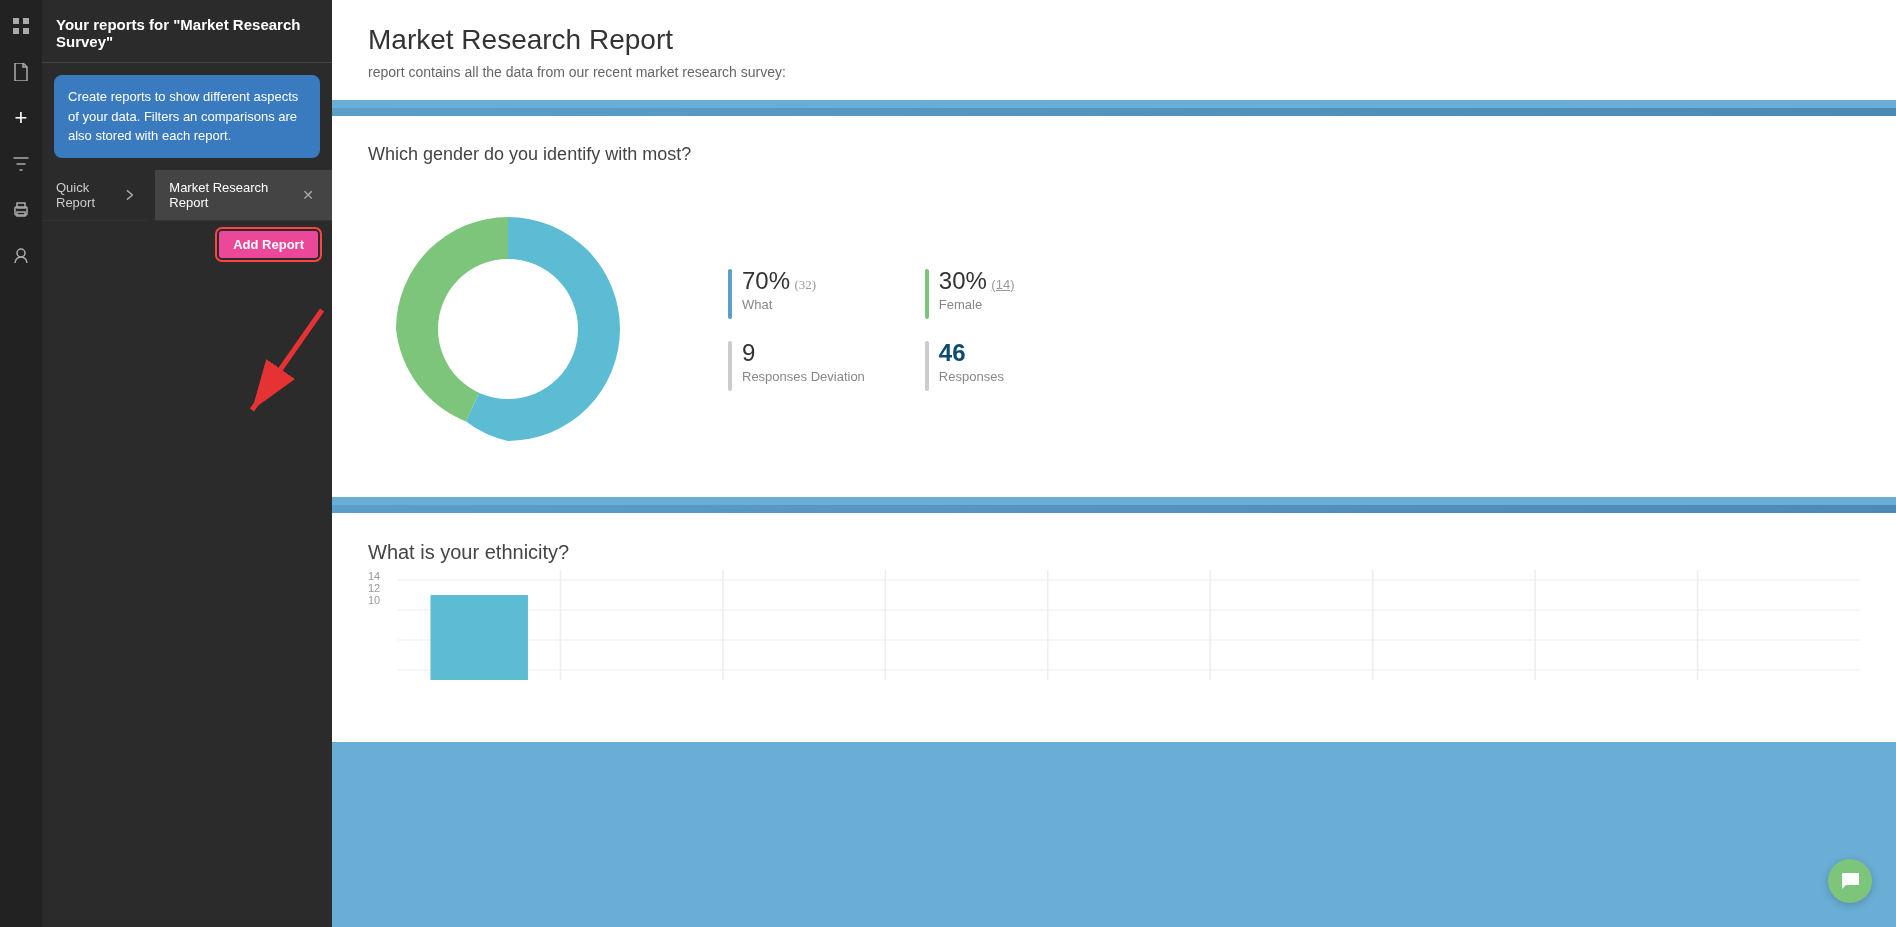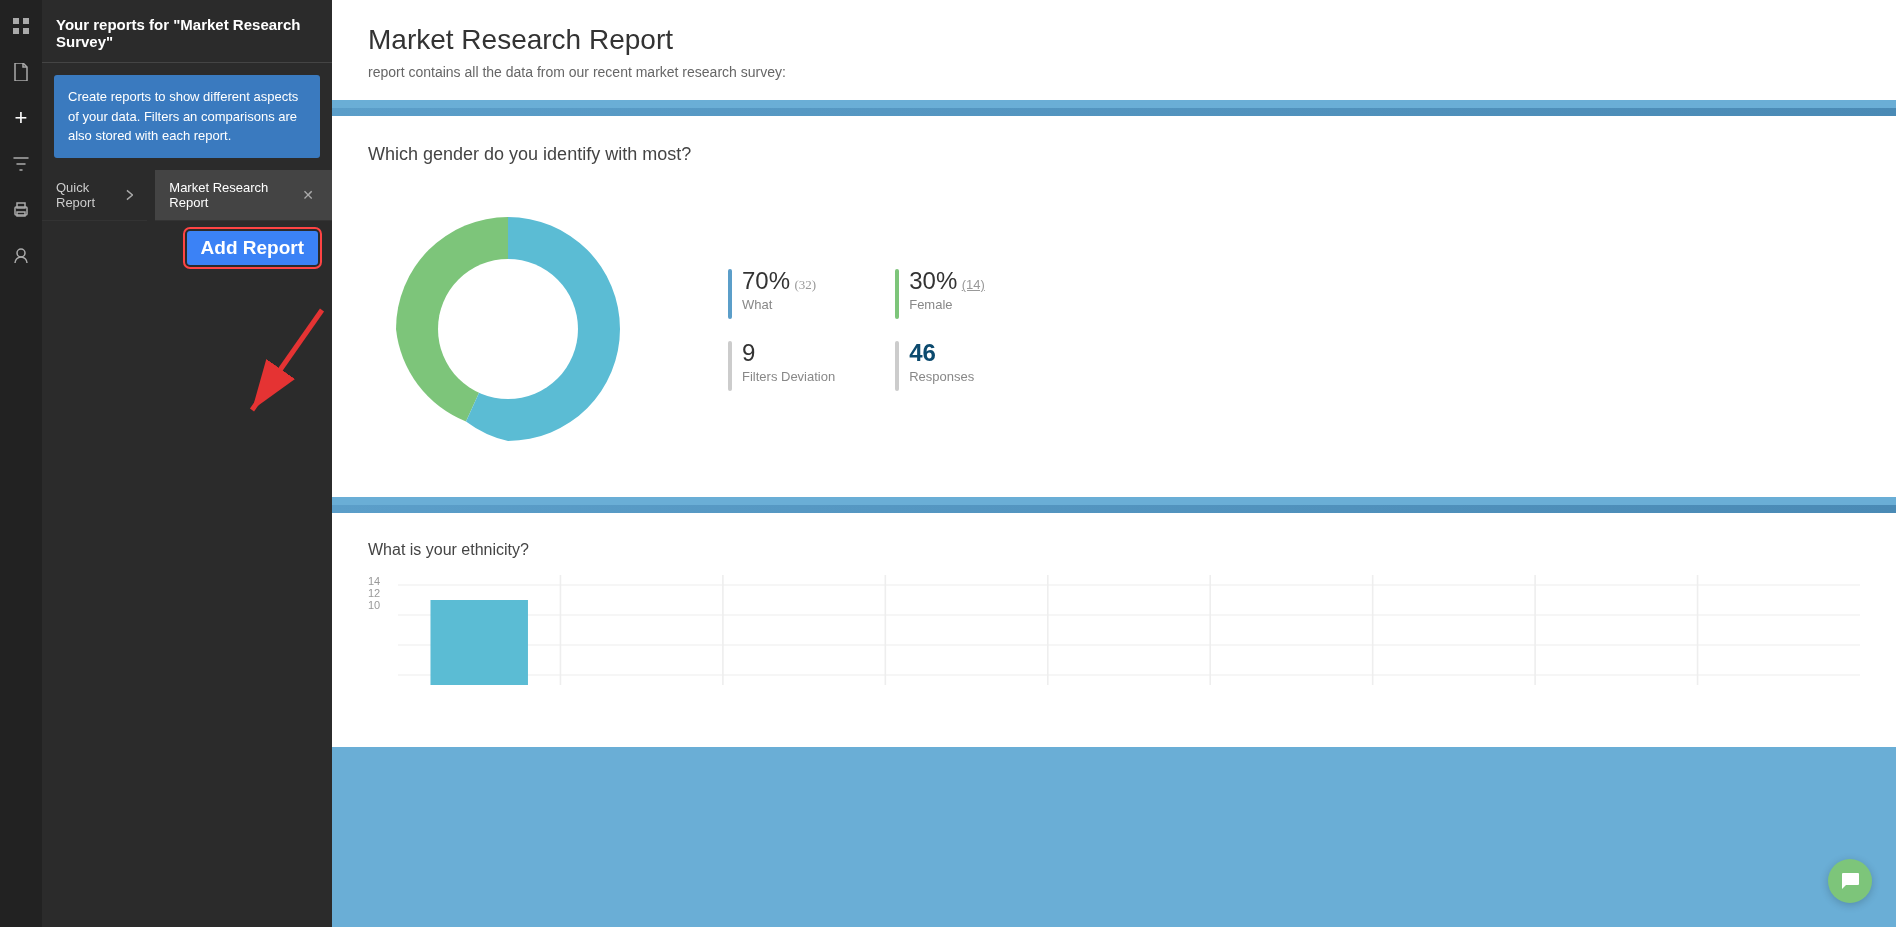--- a/index.html
+++ b/index.html
@@ -41,21 +41,21 @@
       padding: 16px 14px 12px 14px;
       font-size: 15px;
       font-weight: 600;
       color: #fff;
       border-bottom: 1px solid #444;
     }
     .info-box {
       background: #3a7abf;
       margin: 12px;
       padding: 12px 14px;
-      border-radius: 3px;
+      border-radius: 8px;
       font-size: 13px;
       color: #fff;
       line-height: 1.5;
     }
     .report-list {
       display: flex;
       gap: 8px;
     }
     .report-item {
       padding: 10px 14px;
@@ -76,25 +76,25 @@
       color: #aaa;
       cursor: pointer;
       padding: 2px 4px;
     }
     .add-report-row {
       padding: 10px 14px;
       display: flex;
       justify-content: flex-end;
     }
     .add-report-btn {
-      background: #3b82f6;
+      background: #ec4899;
       color: #fff;
       border: none;
       padding: 6px 14px;
-      font-size: 19px;
+      font-size: 13px;
       border-radius: 3px;
       cursor: pointer;
       font-weight: 600;
       outline: 2px solid #ff4444;
       outline-offset: 2px;
     }
 
     
     .main-content {
       flex: 1;
@@ -174,23 +174,23 @@
       color: #888;
       margin-top: 2px;
     }
 
     
     .ethnicity-card {
       background: #fff;
       padding: 28px 36px;
     }
     .ethnicity-title {
-      font-size: 16px;
+      font-size: 20px;
       color: #444;
-      margin-bottom: 16px;
+      margin-bottom: 6px;
     }
 
     
     .chat-btn {
       position: fixed;
       bottom: 24px;
       right: 24px;
       width: 44px;
       height: 44px;
       background: #7dc57a;
@@ -318,21 +318,21 @@
               <span style="font-size:13px;color:#999;text-decoration:underline;">(14)</span>
             </div>
             <div class="stat-label">Female</div>
           </div>
         </div>
 
         <div class="stat-block">
           <div class="stat-bar gray"></div>
           <div>
             <div style="font-size:24px;font-weight:300;color:#333;">9</div>
-            <div class="stat-label">Filters Deviation</div>
+            <div class="stat-label">Responses Deviation</div>
           </div>
         </div>
 
         <div class="stat-block">
           <div class="stat-bar gray"></div>
           <div>
             <div style="font-size:24px;font-weight:700;color:#0c4a6e;">46</div>
             <div class="stat-label">Responses</div>
           </div>
         </div>

